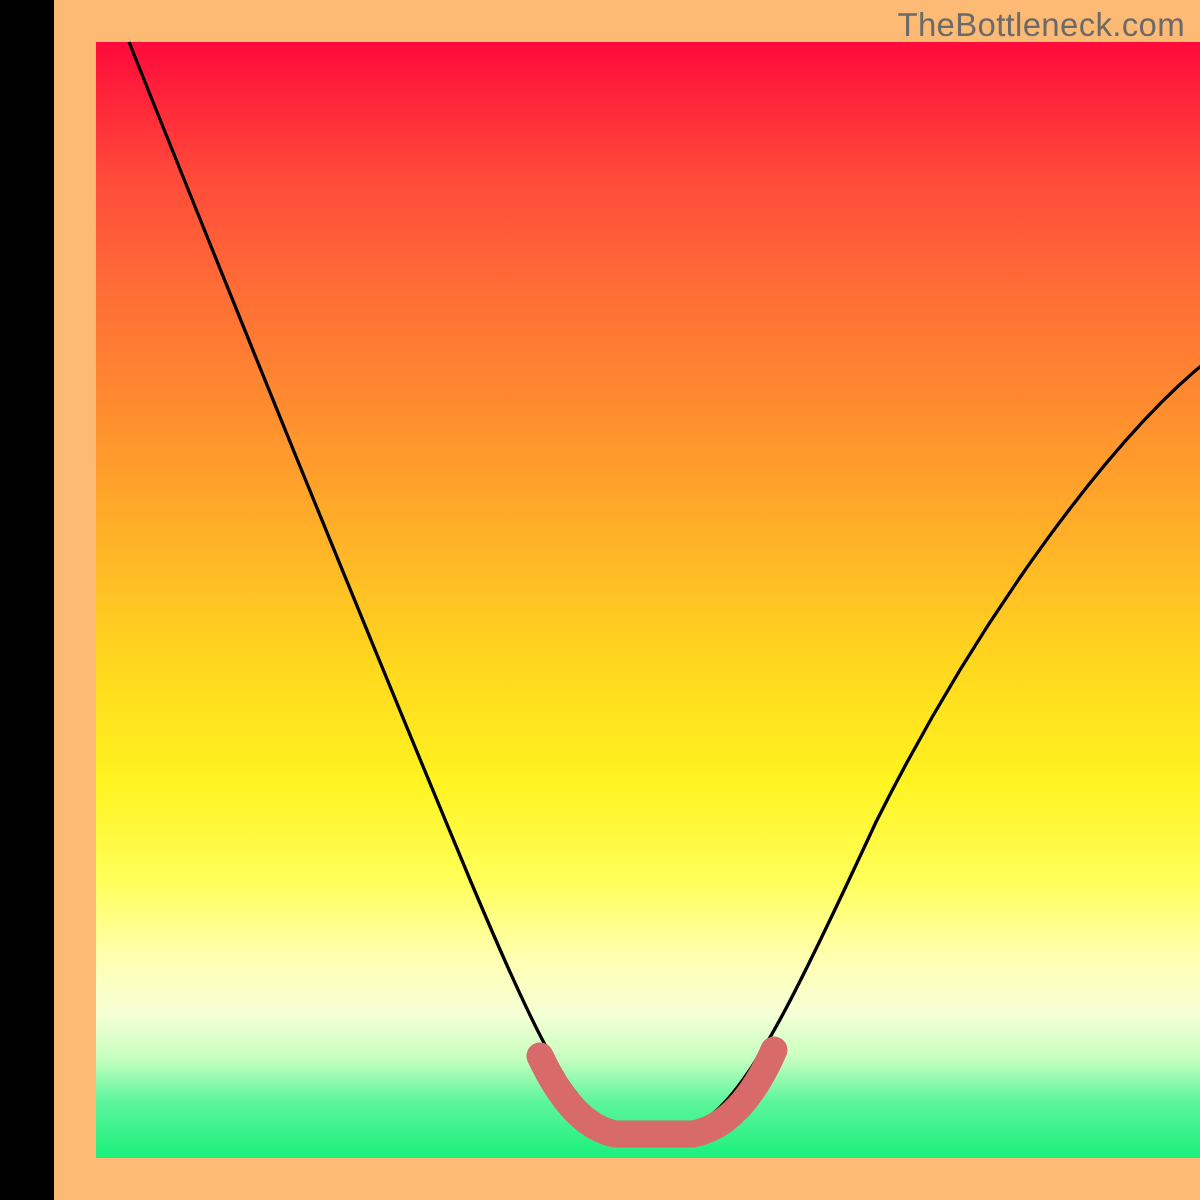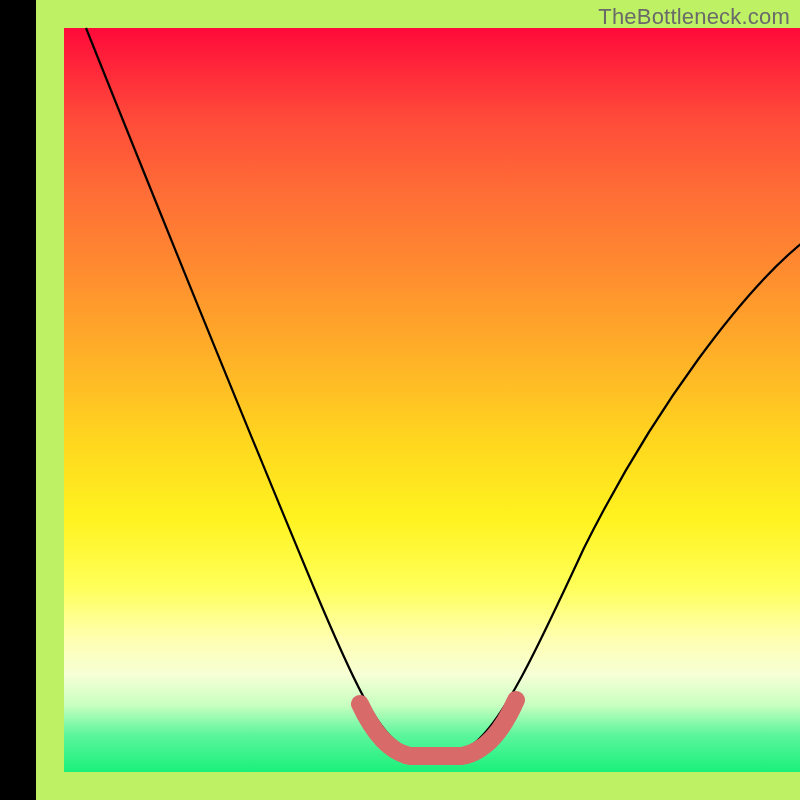--- a/index.html
+++ b/index.html
@@ -7,21 +7,21 @@
     padding: 0;
     width: 800px;
     height: 800px;
     background: #000;
     overflow: hidden;
     font-family: Arial, Helvetica, sans-serif;
   }
   .frame {
     position: absolute;
     inset: 0;
-    background: #bef264;
+    background: #fdba74;
     margin-left: 36px;
   }
   .plot {
     position: absolute;
     left: 28px;
     top: 28px;
     width: 744px;
     height: 744px;
     
     background: linear-gradient(

